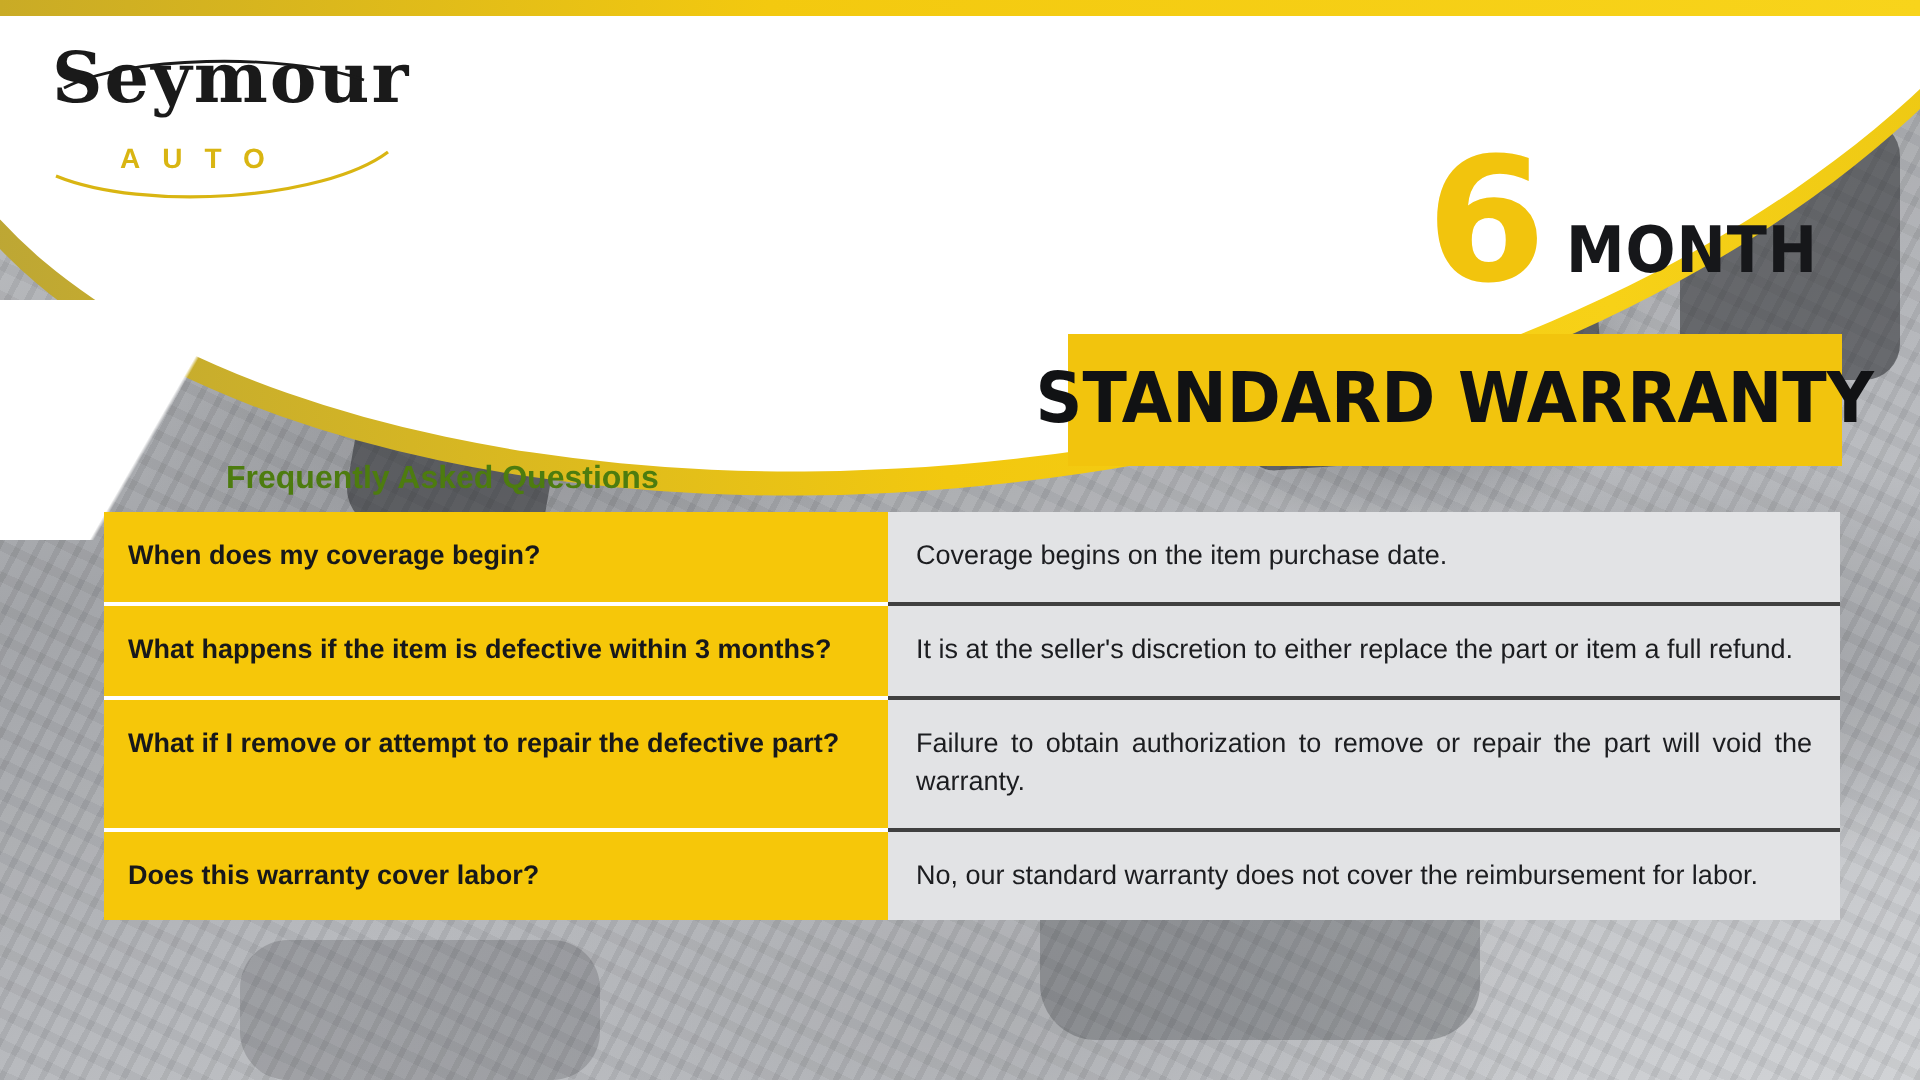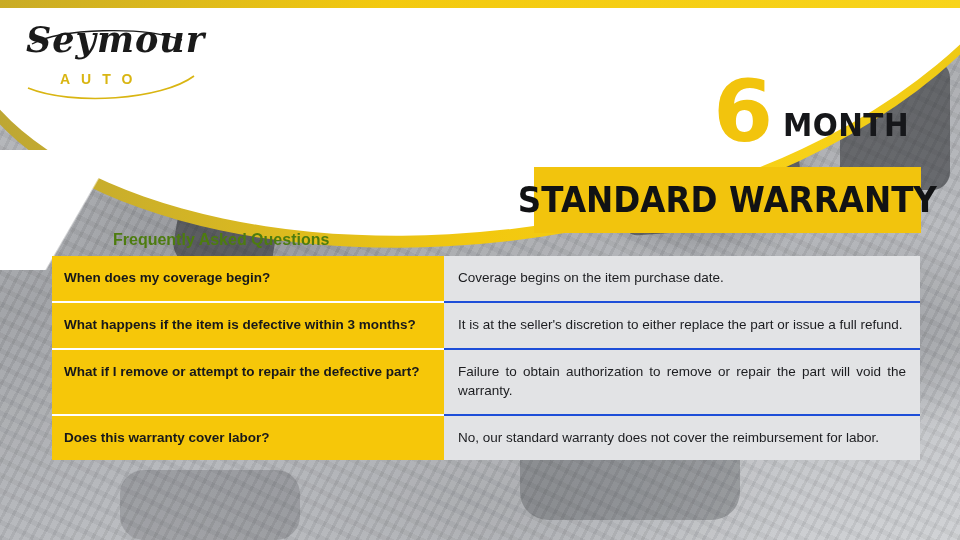--- a/index.html
+++ b/index.html
@@ -89,21 +89,20 @@
   
   .logo {
     position: absolute;
     left: 18px;
     top: 22px;
     width: 190px;
     height: 86px;
   }
   .logo-word {
     font-family: "DejaVu Serif", serif;
-    font-style: italic;
     font-size: 35px;
     font-weight: 700;
     color: #1a1a1a;
     letter-spacing: 1px;
     line-height: 1;
     padding-left: 8px;
   }
   .logo-sub {
     margin-top: 14px;
     padding-left: 42px;
@@ -198,21 +197,21 @@
     padding: 13px 14px 13px 12px;
     border-bottom: 2px solid #ffffff;
     line-height: 1.35;
     margin-left: 28px;
   }
   .faq-a {
     background: #e2e3e5;
     color: #1c1d20;
     font-size: 13.5px;
     padding: 13px 14px 13px 14px;
-    border-bottom: 2px solid #1d4ed8;
+    border-bottom: 2px solid #404040;
     line-height: 1.4;
     text-align: justify;
   }
   .faq-table tr:last-child .faq-q,
   .faq-table tr:last-child .faq-a { border-bottom: 0; }
 </style>
 </head>
 <body>
 
 <div class="slide">
@@ -253,21 +252,21 @@
   <div class="faq-title">Frequently Asked Questions</div>
 
   <table class="faq-table">
     <tbody>
       <tr>
         <td class="faq-q">When does my coverage begin?</td>
         <td class="faq-a">Coverage begins on the item purchase date.</td>
       </tr>
       <tr>
         <td class="faq-q">What happens if the item is defective within 3 months?</td>
-        <td class="faq-a">It is at the seller's discretion to either replace the part or issue a full refund.</td>
+        <td class="faq-a">It is at the seller's discretion to either replace the part or item a full refund.</td>
       </tr>
       <tr>
         <td class="faq-q">What if I remove or attempt to repair the defective part?</td>
         <td class="faq-a">Failure to obtain authorization to remove or repair the part will void the warranty.</td>
       </tr>
       <tr>
         <td class="faq-q">Does this warranty cover labor?</td>
         <td class="faq-a">No, our standard warranty does not cover the reimbursement for labor.</td>
       </tr>
     </tbody>

